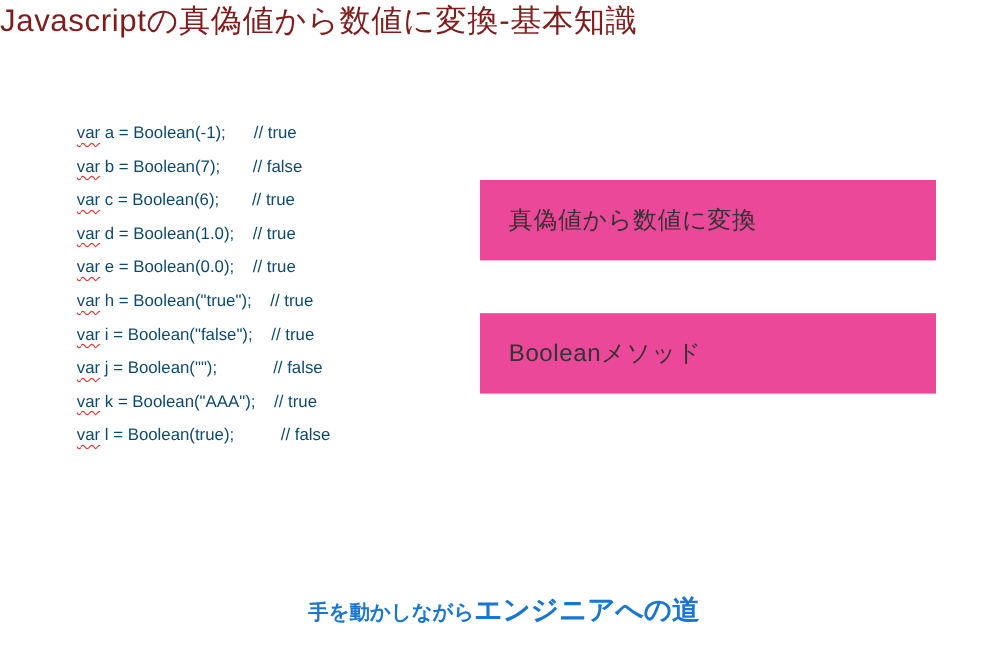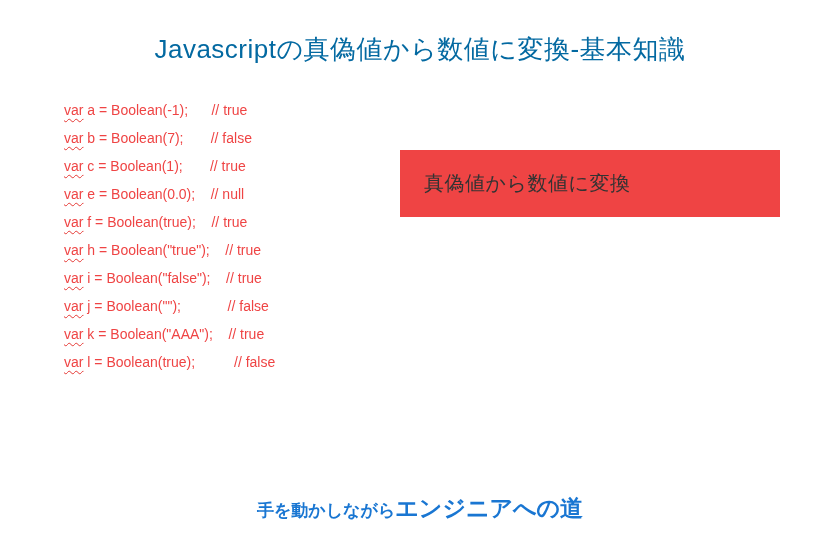--- a/index.html
+++ b/index.html
@@ -5,45 +5,44 @@
     * { margin: 0; padding: 0; box-sizing: border-box; }
     body {
       width: 840px;
       height: 560px;
       background: #ffffff;
       font-family: "Hiragino Kaku Gothic ProN", "Meiryo", "Yu Gothic", sans-serif;
       position: relative;
       overflow: hidden;
     }
     .title {
-      color: #0369a1;
+      color: #7f1d1d;
       font-size: 26px;
       font-weight: 500;
-      text-align: center;
-      padding-top: 32px;
+      text-align: left;
       letter-spacing: 0.5px;
     }
     .code-block {
       position: absolute;
       left: 64px;
       top: 96px;
       font-family: "Helvetica Neue", Arial, "Meiryo", sans-serif;
       font-size: 14px;
-      color: #ef4444;
+      color: #0c4a6e;
       line-height: 28px;
     }
     .code-line { white-space: pre; }
     .side-boxes {
       position: absolute;
       left: 400px;
       top: 150px;
       width: 380px;
     }
     .side-box {
-      background: #ef4444;
+      background: #ec4899;
       color: #333;
       font-size: 20px;
       font-weight: 500;
       padding: 20px 24px;
       margin-bottom: 44px;
       letter-spacing: 0.5px;
     }
     .footer {
       position: absolute;
       bottom: 36px;
@@ -64,29 +63,30 @@
     }
   </style>
 </head>
 <body>
 
 <h1 class="title">Javascriptの真偽値から数値に変換-基本知識</h1>
 
 <div class="code-block">
   <div class="code-line"><span class="underline-var">var</span><span> a = Boolean(-1);      // true</span></div>
   <div class="code-line"><span class="underline-var">var</span><span> b = Boolean(7);       // false</span></div>
-  <div class="code-line"><span class="underline-var">var</span><span> c = Boolean(1);       // true</span></div>
-  <div class="code-line"><span class="underline-var">var</span><span> e = Boolean(0.0);    // null</span></div>
-  <div class="code-line"><span class="underline-var">var</span><span> f = Boolean(true);    // true</span></div>
+  <div class="code-line"><span class="underline-var">var</span><span> c = Boolean(6);       // true</span></div>
+  <div class="code-line"><span class="underline-var">var</span><span> d = Boolean(1.0);    // true</span></div>
+  <div class="code-line"><span class="underline-var">var</span><span> e = Boolean(0.0);    // true</span></div>
   <div class="code-line"><span class="underline-var">var</span><span> h = Boolean("true");    // true</span></div>
   <div class="code-line"><span class="underline-var">var</span><span> i = Boolean("false");    // true</span></div>
   <div class="code-line"><span class="underline-var">var</span><span> j = Boolean("");            // false</span></div>
   <div class="code-line"><span class="underline-var">var</span><span> k = Boolean("AAA");    // true</span></div>
   <div class="code-line"><span class="underline-var">var</span><span> l = Boolean(true);          // false</span></div>
 </div>
 
 <div class="side-boxes">
   <div class="side-box">真偽値から数値に変換</div>
+  <div class="side-box">Booleanメソッド</div>
 </div>
 
 <div class="footer">
   <span class="small">手を動かしながら</span><span class="big">エンジニアへの道</span>
 </div>
 
 </body></html>

